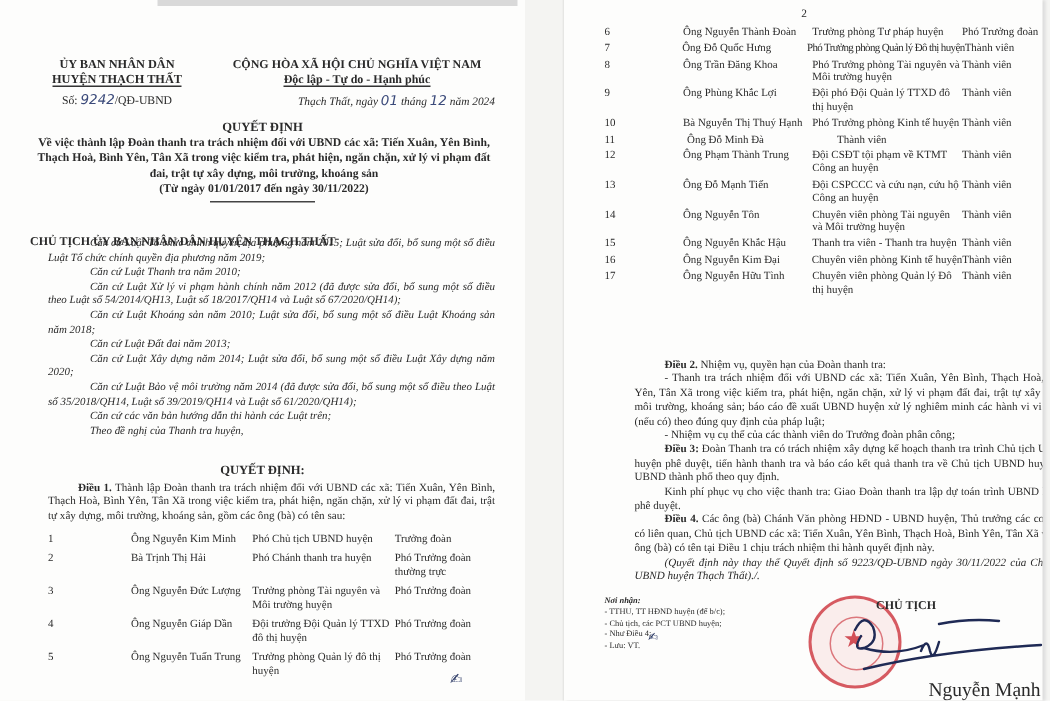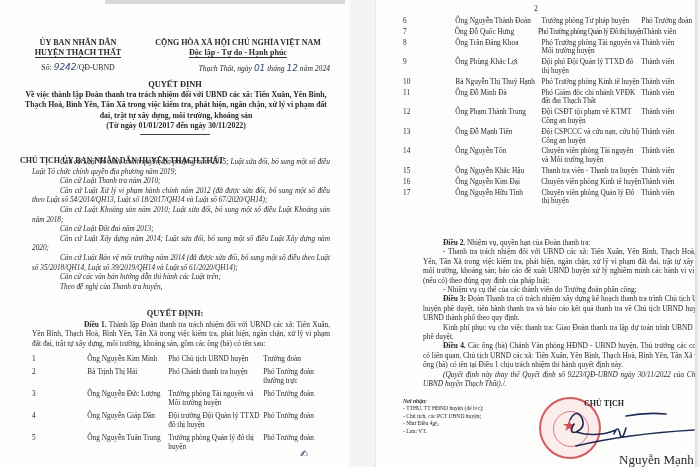--- a/index.html
+++ b/index.html
@@ -26,21 +26,21 @@
   .hdr-right .motto { font-size:8px; display:inline-block; border-bottom:0.8px solid #333; }
   .date { position:absolute; left:146px; top:63px; width:184px; text-align:right; font-size:7.6px; font-style:italic; }
   .date .hand { font-family:"DejaVu Sans",sans-serif; color:#3b4a7a; font-style:italic; font-size:9px; }
   .title { position:absolute; left:20px; width:310px; text-align:center; font-weight:bold; font-size:8.4px; }
   .subject { position:absolute; left:22px; top:90px; width:308px; text-align:center; font-weight:bold; font-size:7.8px; line-height:10.3px; }
   .rule { position:absolute; height:0; border-top:0.8px solid #444; }
   .issuer { position:absolute; left:20px; top:156px; width:310px; text-align:left; font-weight:bold; font-size:8px; }
   .bases { position:absolute; left:32px; top:157px; width:298px; font-style:italic; font-size:7.3px; line-height:9.6px; }
   .bases p { margin:0; text-indent:28px; text-align:justify; }
   .dieu1 { position:absolute; left:32px; top:320px; width:298px; font-size:7.4px; line-height:9.4px; text-align:justify; }
-  .dieu1 b { font-weight:bold;margin-left:32px; }
+  .dieu1 b { font-weight:bold; }
   .members { position:absolute; left:32px; top:354px; width:298px; font-size:7.3px; line-height:9px; }
   .mrow { display:flex; margin-bottom:4px; }
   .mrow .n { width:22px; }
   .mrow .nm { width:92px;padding-left:36px; }
   .mrow .ps { width:108px; }
   .mrow .rl { width:76px; }
   .initial { position:absolute; font-family:"DejaVu Sans",sans-serif; color:#2c3a66; font-size:10px; font-style:italic; }
 
   
   .pnum { position:absolute; left:0; width:320px; top:4px; text-align:center; font-size:7.6px; }
@@ -182,21 +182,20 @@
     </div>
     <div class="mrow tight">
       <span class="n">10</span>
       <span class="nm" style="white-space:nowrap;">Bà Nguyễn Thị Thuý Hạnh</span>
       <span class="ps" style="white-space:nowrap;">Phó Trưởng phòng Kinh tế huyện</span>
       <span class="rl">Thành viên</span>
     </div>
     <div class="mrow tight">
       <span class="n">11</span>
       <span class="nm">Ông Đỗ Minh Đà</span>
-      <span class="ps">Phó Giám đốc chi nhánh VPĐK đất đai Thạch Thất</span>
       <span class="rl">Thành viên</span>
     </div>
     <div class="mrow tight">
       <span class="n">12</span>
       <span class="nm">Ông Phạm Thành Trung</span>
       <span class="ps">Đội CSĐT tội phạm về KTMT Công an huyện</span>
       <span class="rl">Thành viên</span>
     </div>
     <div class="mrow tight">
       <span class="n">13</span>

